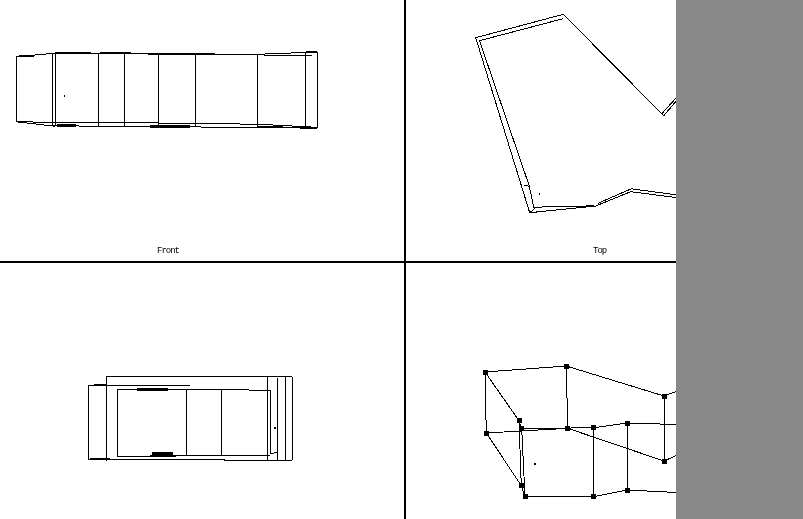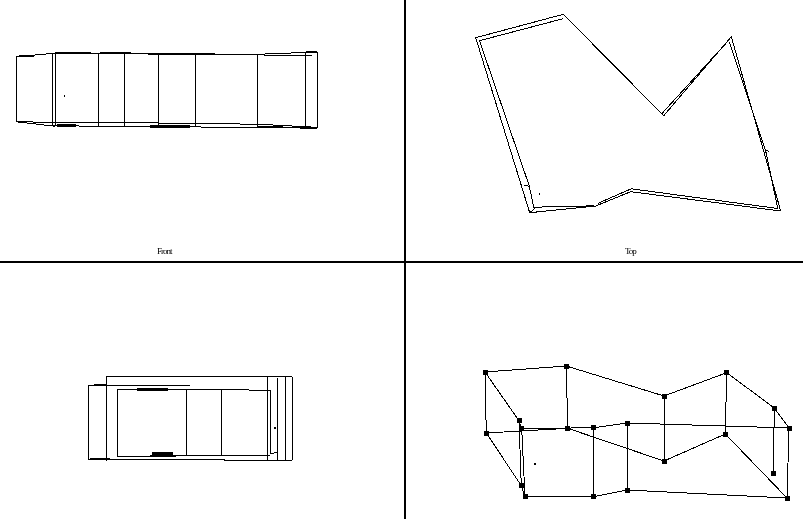--- a/index.html
+++ b/index.html
@@ -1,33 +1,33 @@
 <!DOCTYPE html>
 <html><head>
 <meta charset="utf-8">
 <style>
   html,body{margin:0;padding:0;background:#888;}
   .canvas{
     position:relative;
-    width:803px;height:519px;
+    width:676px;height:519px;
     background:#ffffff;
     overflow:hidden;
-    font-family:Liberation Serif, serif;
+    font-family:Liberation Mono, monospace;
   }
   .canvas svg{position:absolute;left:0;top:0;}
   .vp-label{
     position:absolute;
     font-size:9px;
     letter-spacing:-1px;
     color:#000;
     white-space:pre;
     line-height:10px;
   }
   #front-label{left:157px;top:246px;}
-  #top-label{left:625px;top:246px;}
+  #top-label{left:593px;top:246px;}
 </style>
 </head>
 <body>
 
 <div class="canvas">
   <svg id="drawing" width="803" height="519" viewBox="0 0 803 519" shape-rendering="crispEdges">
       <g>
         <line x1="16" y1="56.8" x2="16" y2="121.8" stroke="#000000" stroke-width="1"></line>
         <line x1="52" y1="53.8" x2="52" y2="126" stroke="#000000" stroke-width="1"></line>
         <line x1="55" y1="53.2" x2="55" y2="126.2" stroke="#000000" stroke-width="1"></line>

